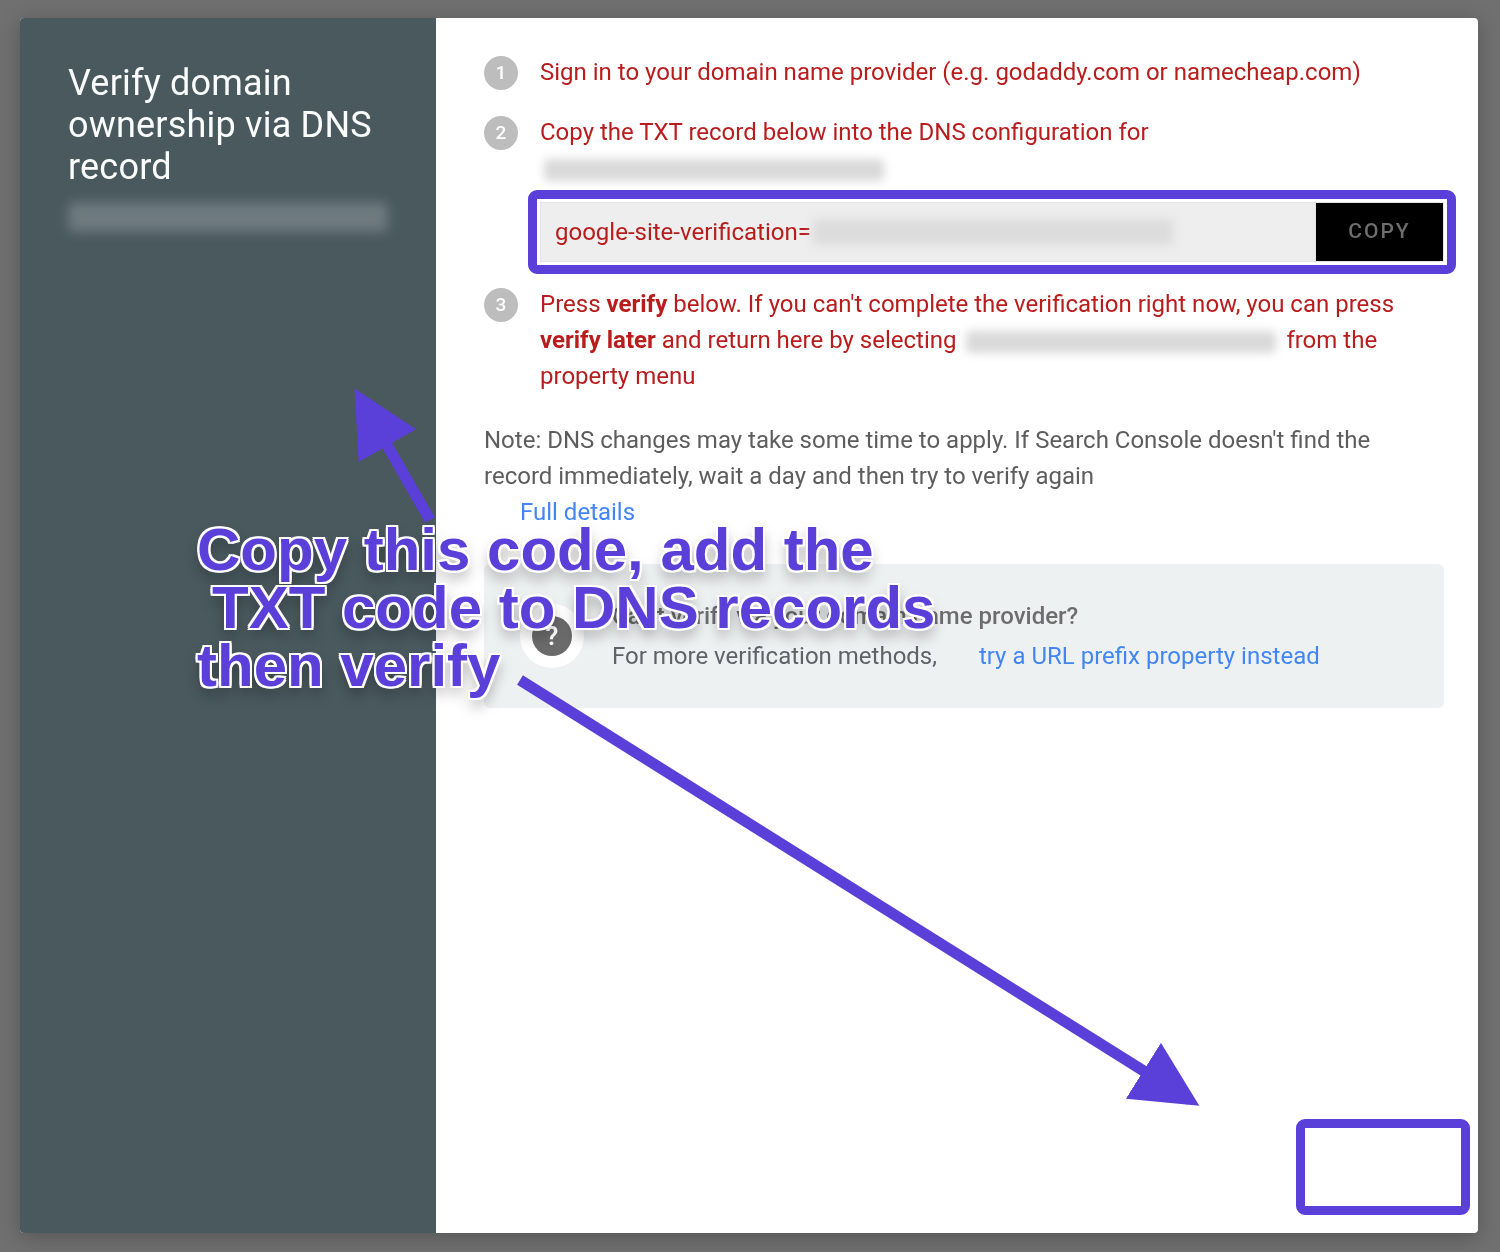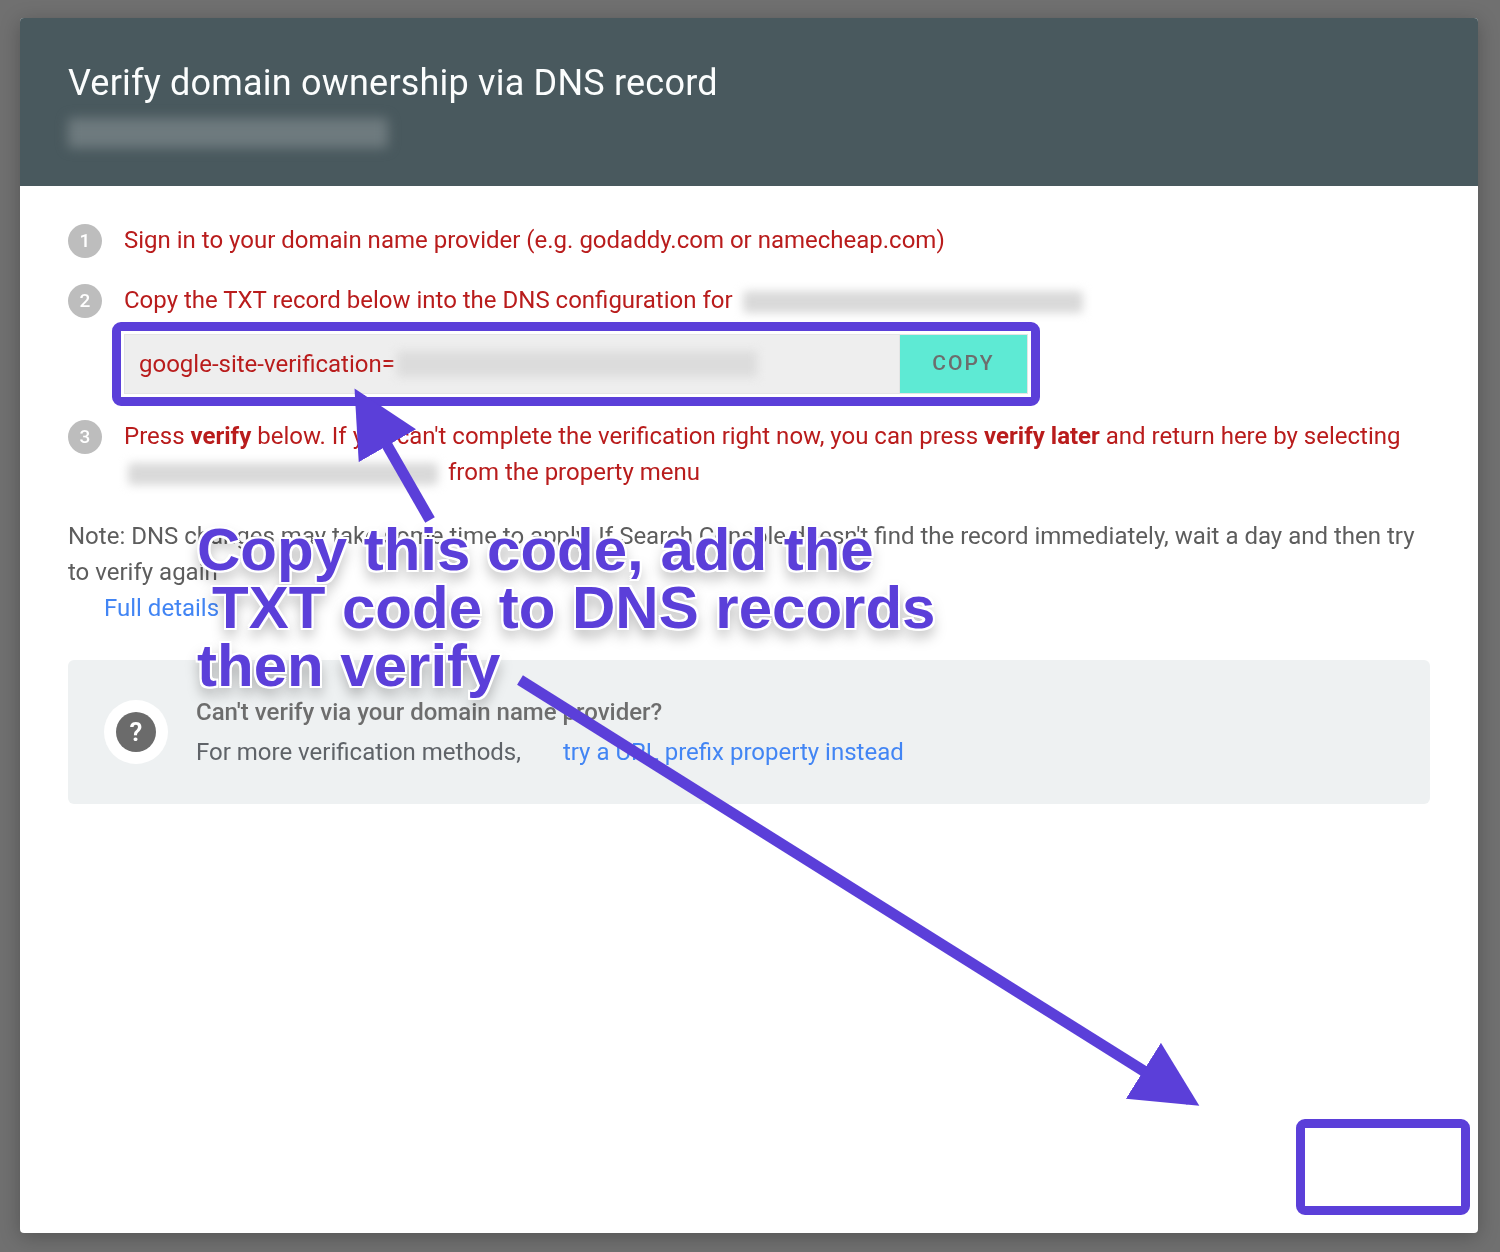--- a/index.html
+++ b/index.html
@@ -15,21 +15,21 @@
       position: absolute;
       left: 20px;
       top: 18px;
       width: 1458px;
       height: 1215px;
       background: #fff;
       border-radius: 4px;
       overflow: hidden;
       box-shadow: 0 4px 20px rgba(0,0,0,0.25);
       display: flex;
-      flex-direction: column;
+      flex-direction: row;
     }
     .header {
       background: #49595e;
       padding: 44px 48px 38px 48px;
       color: #fff;
     }
     .header-title {
       font-size: 36px;
       font-weight: 400;
       letter-spacing: 0.2px;
@@ -109,21 +109,21 @@
     .txt-field .blur-tail {
       display: inline-block;
       width: 360px;
       height: 26px;
       background: #dcdcdc;
       filter: blur(5px);
       margin-left: 2px;
     }
     .copy-btn {
       width: 128px;
-      background: #5eead4;
+      background: #000000;
       border: 1px solid #e4e4e4;
       border-left: none;
       color: #6d6d6d;
       font-size: 21px;
       letter-spacing: 2px;
       font-weight: 500;
       display: flex;
       align-items: center;
       justify-content: center;
       cursor: pointer;

